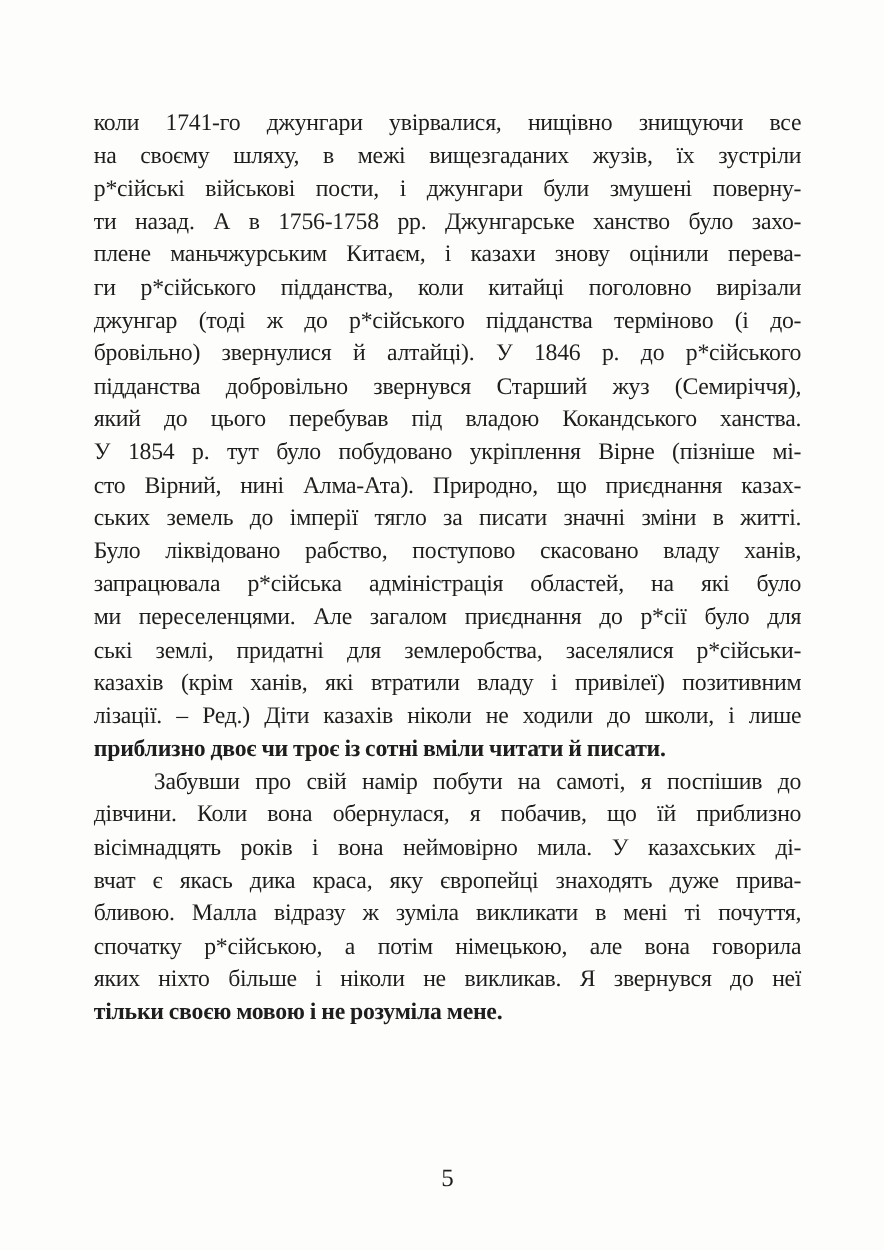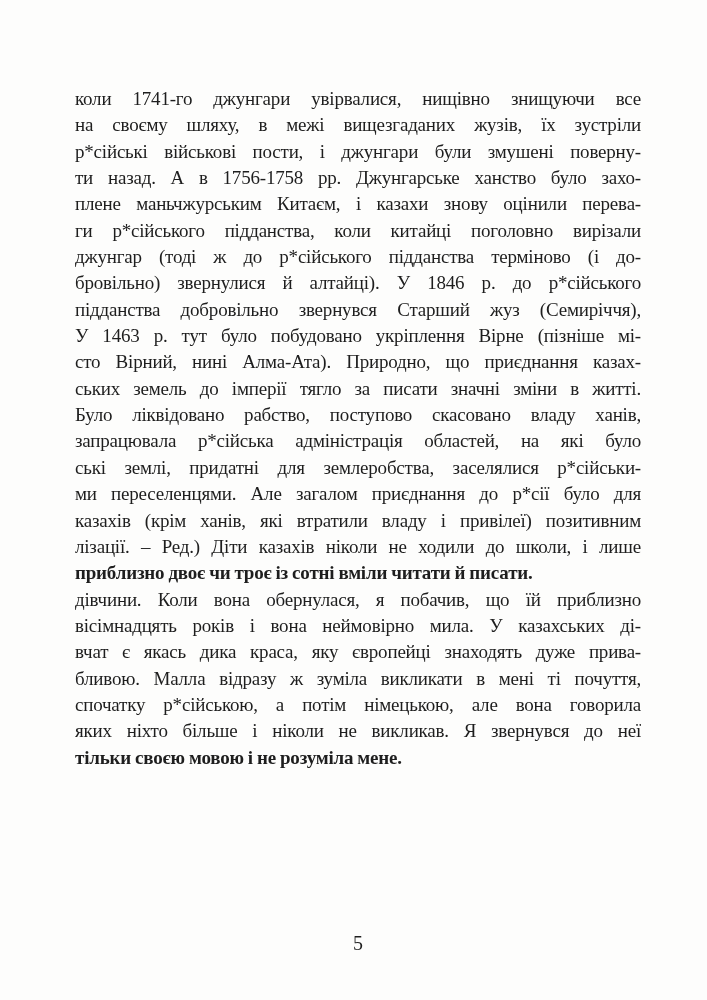--- a/index.html
+++ b/index.html
@@ -65,33 +65,35 @@
     <div class="para">
       <div class="line">коли 1741-го джунгари увірвалися, нищівно знищуючи все</div>
       <div class="line">на своєму шляху, в межі вищезгаданих жузів, їх зустріли</div>
       <div class="line">р*сійські військові пости, і джунгари були змушені поверну-</div>
       <div class="line">ти назад. А в 1756-1758 рр. Джунгарське ханство було захо-</div>
       <div class="line">плене маньчжурським Китаєм, і казахи знову оцінили перева-</div>
       <div class="line">ги р*сійського підданства, коли китайці поголовно вирізали</div>
       <div class="line">джунгар (тоді ж до р*сійського підданства терміново (і до-</div>
       <div class="line">бровільно) звернулися й алтайці). У 1846 р. до р*сійського</div>
       <div class="line">підданства добровільно звернувся Старший жуз (Семиріччя),</div>
-      <div class="line">У 1463 р. тут було побудовано укріплення Вірне (пізніше мі-</div>
+      <div class="line">який до цього перебував під владою Кокандського ханства.</div>
+      <div class="line">У 1854 р. тут було побудовано укріплення Вірне (пізніше мі-</div>
       <div class="line">сто Вірний, нині Алма-Ата). Природно, що приєднання казах-</div>
       <div class="line">ських земель до імперії тягло за писати значні зміни в житті.</div>
       <div class="line">Було ліквідовано рабство, поступово скасовано владу ханів,</div>
       <div class="line">запрацювала р*сійська адміністрація областей, на які було</div>
+      <div class="line">ми переселенцями. Але загалом приєднання до р*сії було для</div>
       <div class="line">ські землі, придатні для землеробства, заселялися р*сійськи-</div>
-      <div class="line">ми переселенцями. Але загалом приєднання до р*сії було для</div>
       <div class="line">казахів (крім ханів, які втратили владу і привілеї) позитивним</div>
       <div class="line">лізації. – Ред.) Діти казахів ніколи не ходили до школи, і лише</div>
       <div class="line end">приблизно двоє чи троє із сотні вміли читати й писати.</div>
     </div>
 
     <div class="para">
+      <div class="line indent">Забувши про свій намір побути на самоті, я поспішив до</div>
       <div class="line">дівчини. Коли вона обернулася, я побачив, що їй приблизно</div>
       <div class="line">вісімнадцять років і вона неймовірно мила. У казахських ді-</div>
       <div class="line">вчат є якась дика краса, яку європейці знаходять дуже прива-</div>
       <div class="line">бливою. Малла відразу ж зуміла викликати в мені ті почуття,</div>
       <div class="line">спочатку р*сійською, а потім німецькою, але вона говорила</div>
       <div class="line">яких ніхто більше і ніколи не викликав. Я звернувся до неї</div>
       <div class="line end">тільки своєю мовою і не розуміла мене.</div>
     </div>
 
   </div>

